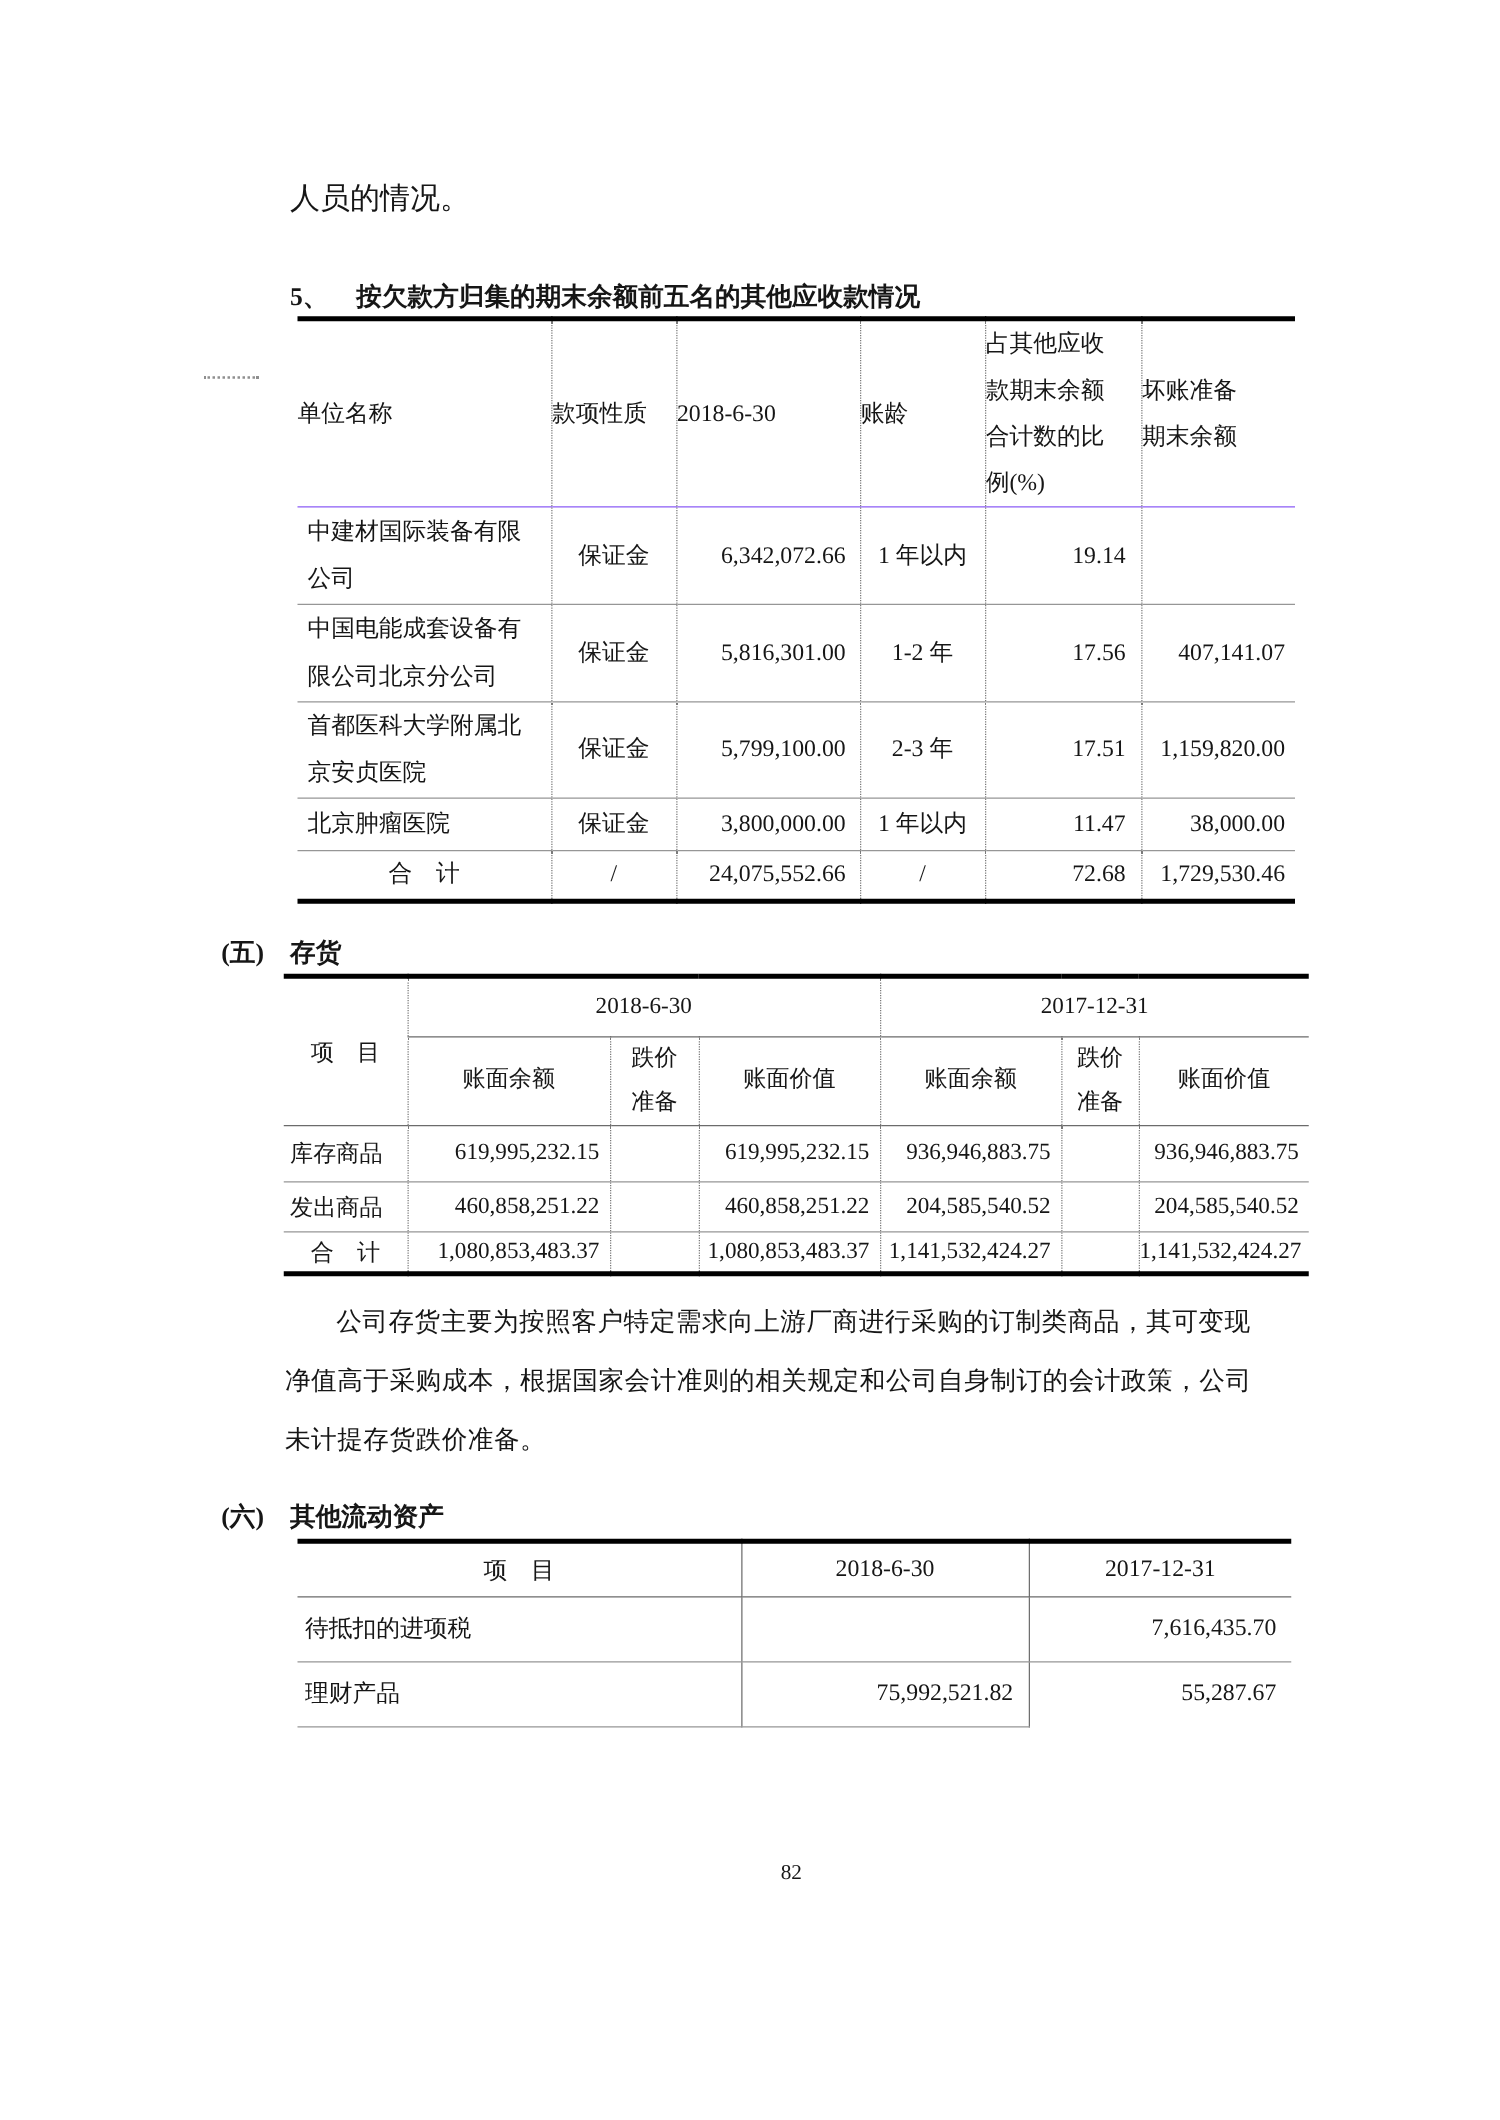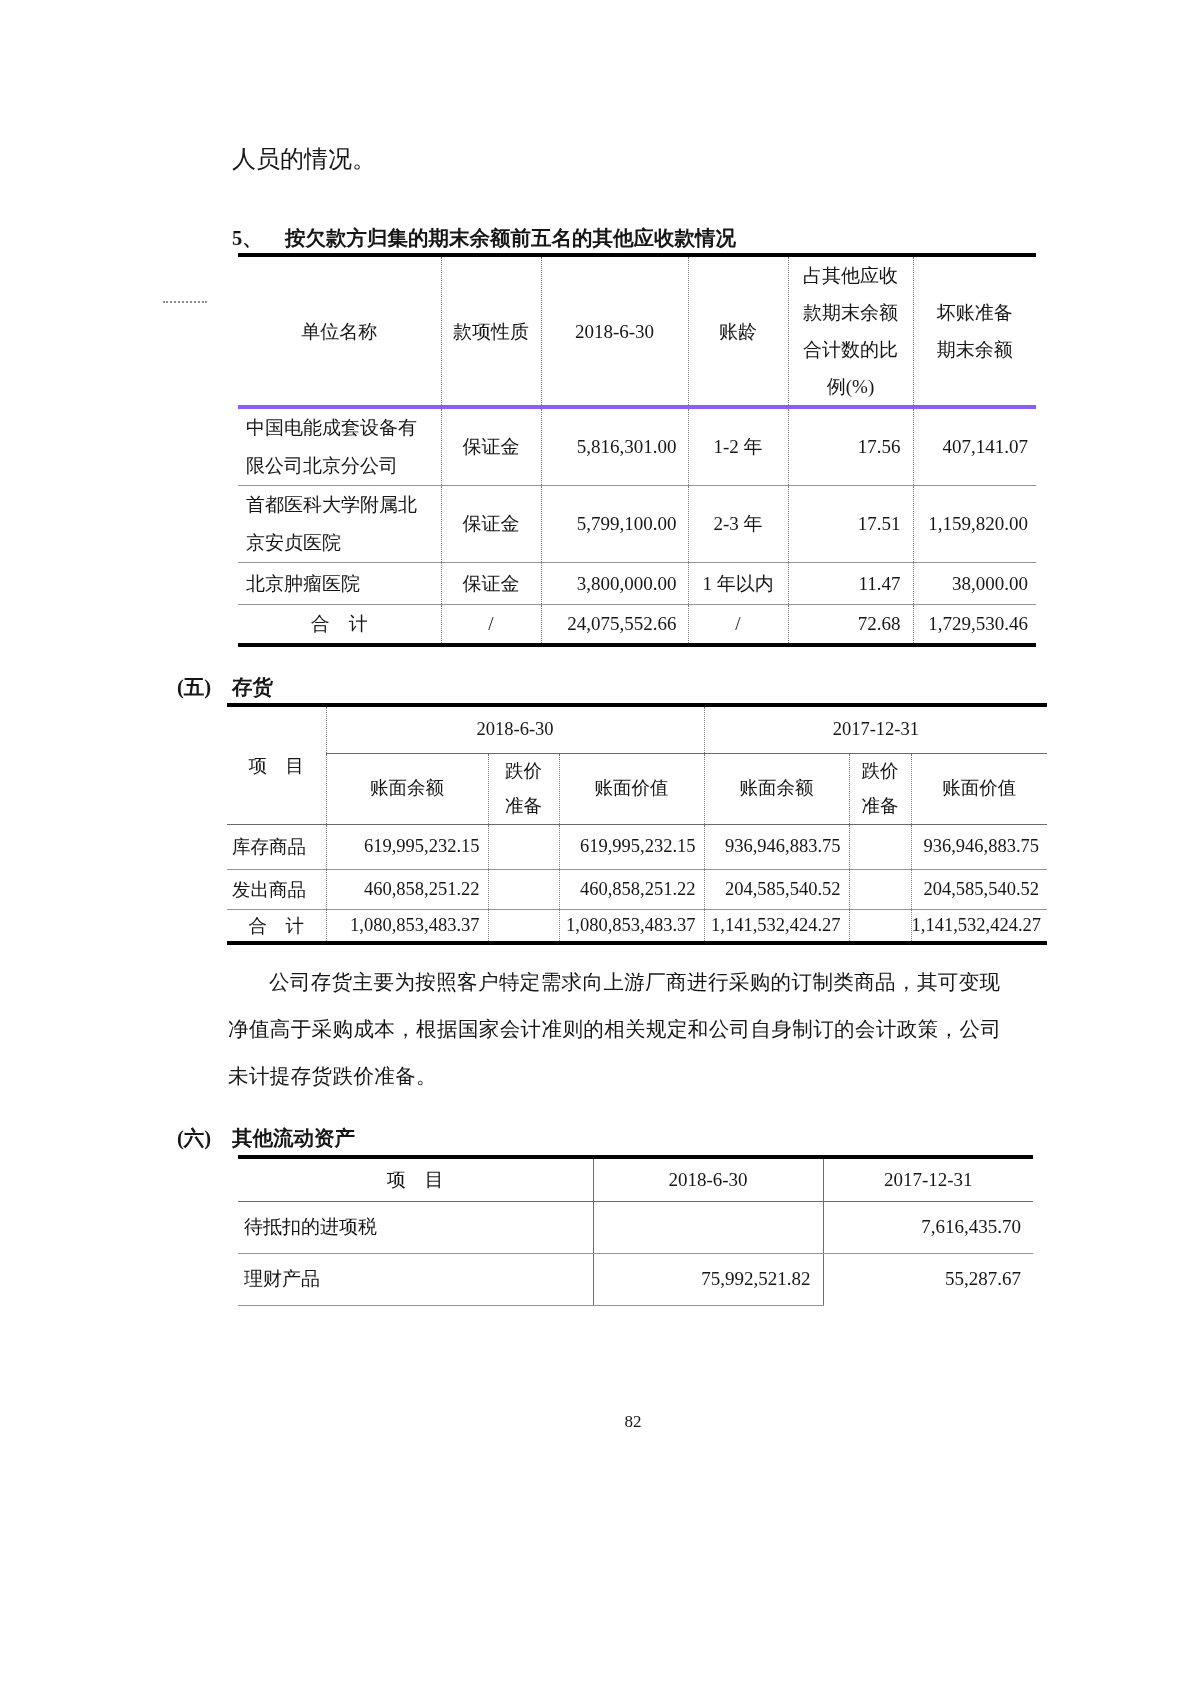--- a/index.html
+++ b/index.html
@@ -35,21 +35,21 @@
   }
 
   
   .t1 {
     margin:2px 0 0 238px; width:798px;
     border-top:4px solid #000; border-bottom:4px solid #000;
     font-size:19px;
   }
   .t1 th:not(:last-child), .t1 td:not(:last-child) { border-right:1px dotted #7a7a7a; }
   .t1 thead tr { height:150px; }
-  .t1 thead th { border-bottom:4px solid #8b5cf6; text-align:center; line-height:37px; }
+  .t1 thead th { border-bottom:1px solid #8b5cf6; text-align:left; line-height:37px; }
   .t1 tbody td { border-bottom:1px solid #969696; line-height:38px; }
   .t1 tbody tr:last-child td { border-bottom:none; }
   .t1 .r-tall { height:78px; }
   .t1 .r-mid { height:77px; }
   .t1 .r-short { height:42px; }
   .t1 .r-total { height:38px; }
   .cell-name  { text-align:left;  padding-left:8px; }
   .cell-ctr   { text-align:center; }
   .cell-amt   { text-align:right; padding-right:11px; }
   .cell-ratio { text-align:right; padding-right:12px; }
@@ -133,20 +133,29 @@
       <th>占其他应收
 款期末余额
 合计数的比
 例(%)</th>
       <th>坏账准备
 期末余额</th>
     </tr>
   </thead>
   <tbody>
     <tr class="r-tall">
+      <td class="cell-name">中建材国际装备有限
+公司</td>
+      <td class="cell-ctr">保证金</td>
+      <td class="cell-amt">6,342,072.66</td>
+      <td class="cell-ctr">1 年以内</td>
+      <td class="cell-ratio">19.14</td>
+      <td class="cell-bad"></td>
+    </tr>
+    <tr class="r-tall">
       <td class="cell-name">中国电能成套设备有
 限公司北京分公司</td>
       <td class="cell-ctr">保证金</td>
       <td class="cell-amt">5,816,301.00</td>
       <td class="cell-ctr">1-2 年</td>
       <td class="cell-ratio">17.56</td>
       <td class="cell-bad">407,141.07</td>
     </tr>
     <tr class="r-mid">
       <td class="cell-name">首都医科大学附属北

